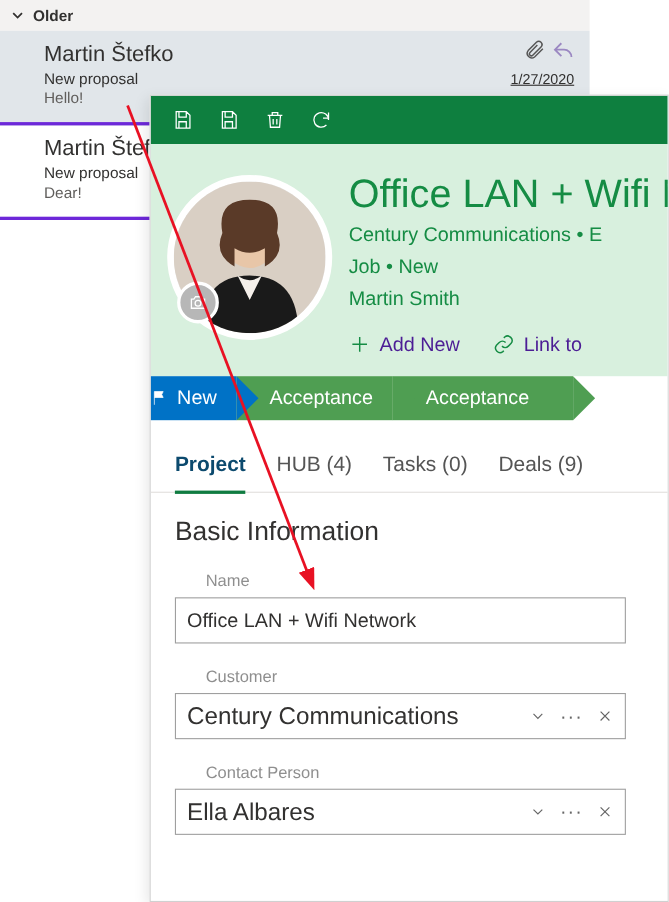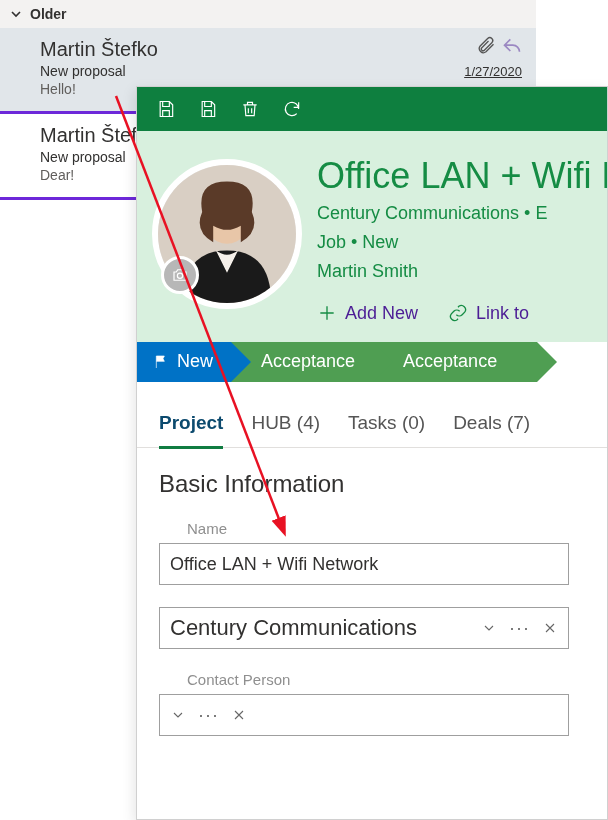--- a/index.html
+++ b/index.html
@@ -44,21 +44,21 @@
   .stage::after {
     content: ""; position: absolute; right: -20px; top: 0; width: 0; height: 0;
     border-top: 20px solid transparent; border-bottom: 20px solid transparent;
     z-index: 2;
   }
   .stage.blue { background: #0072c6; }
   .stage.blue::after { border-left: 20px solid #0072c6; }
   .stage.green { background: #4f9e52; }
   .stage.green::after { border-left: 20px solid #4f9e52; }
   .stage svg { width: 16px; height: 16px; stroke: #fff; fill: #fff; margin-right: 8px; }
-  .stage:first-child { padding-left: 16px; }
+  .stage:first-child { padding-left: 0; }
 
   .tabs { display: flex; gap: 28px; padding: 30px 0 0 22px; border-bottom: 1px solid #e1dfdd; }
   .tab { font-size: 19px; color: #555; padding-bottom: 12px; cursor: pointer; white-space: nowrap; }
   .tab.active { color: #0c4a6e; font-weight: 600; border-bottom: 3px solid #107c41; margin-bottom: -1.5px; }
 
   .form-area { padding: 22px 0 0 22px; display: flex; gap: 40px; }
   .col { flex: 0 0 410px; }
   .section-title { font-size: 24px; color: #323130; margin-bottom: 22px; font-weight: 400; }
   .field { margin-bottom: 22px; }
   .field-label { font-size: 15px; color: #8f8f8f; margin-bottom: 6px; display: block; margin-left: 28px; }
@@ -182,52 +182,54 @@
     </div>
     <div class="stage green" style="padding-right:40px;">
       <span>Acceptance</span>
     </div>
   </div>
 
   <div class="tabs">
     <div class="tab active">Project</div>
     <div class="tab">HUB (4)</div>
     <div class="tab">Tasks (0)</div>
-    <div class="tab">Deals (7)</div>
+    <div class="tab">Deals (9)</div>
   </div>
 
   <div class="form-area">
     <div class="col">
       <div class="section-title">Basic Information</div>
 
       <div class="field">
         <label class="field-label">Name</label>
         <div class="field-input">
           <input value="Office LAN + Wifi Network" style="">
         </div>
       </div>
 
       <div class="field">
+        <label class="field-label">Customer</label>
         <div class="field-input">
           <span class="value">Century Communications</span>
           <div class="field-icons">
             <svg viewBox="0 0 24 24">
                 <path d="M6 9l6 6 6-6"></path>
               </svg>
             <span class="dots">···</span>
             <svg viewBox="0 0 24 24">
                 <path d="M6 6l12 12M18 6L6 18"></path>
               </svg>
           </div>
         </div>
       </div>
 
       <div class="field">
         <label class="field-label">Contact Person</label>
         <div class="field-input">
+          <span class="value">Ella Albares</span>
           <div class="field-icons">
             <svg viewBox="0 0 24 24">
                 <path d="M6 9l6 6 6-6"></path>
               </svg>
             <span class="dots">···</span>
             <svg viewBox="0 0 24 24">
                 <path d="M6 6l12 12M18 6L6 18"></path>
               </svg>
           </div>
         </div>

